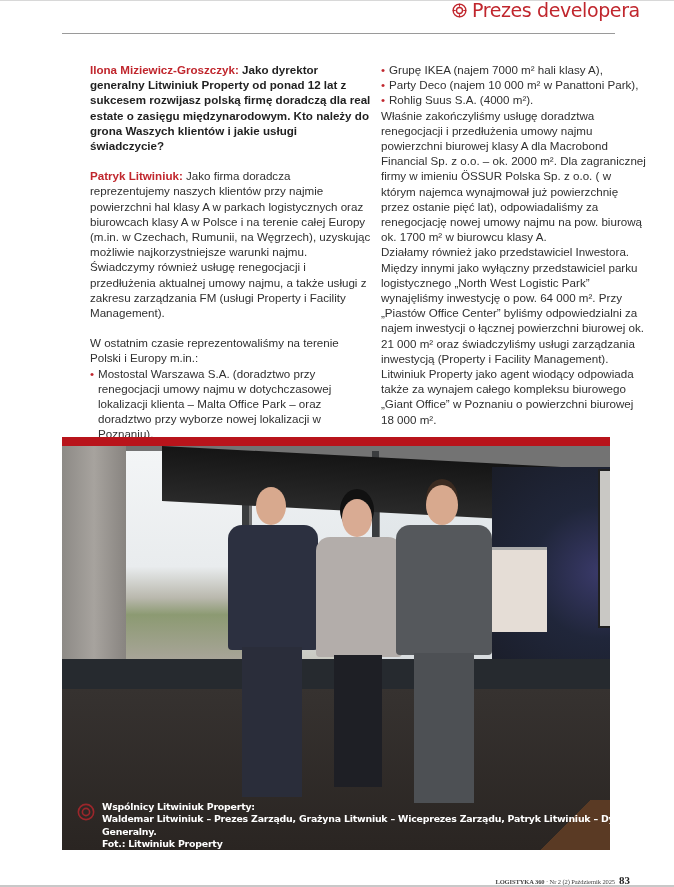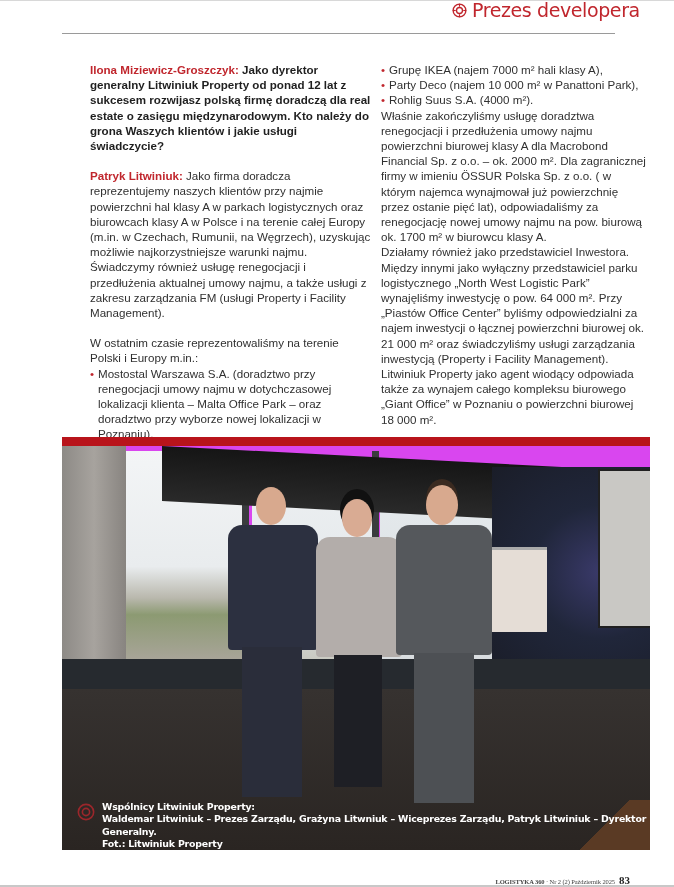--- a/index.html
+++ b/index.html
@@ -25,22 +25,21 @@
   .q { font-weight:bold; color:#1f1f1f; margin:0 0 15px 0; }
   .q .speaker, .a .speaker { color:#c0262d; font-weight:bold; }
   .a { margin:0 0 15px 0; }
   p { margin:0; }
   ul.bullets { list-style:none; padding:0; margin:0; }
   ul.bullets li { position:relative; padding-left:8px; }
   ul.bullets li::before { content:"•"; color:#c0262d; position:absolute; left:0; top:0; }
 
   .photo {
     position:absolute; left:62px; top:437px; width:548px; height:413px; overflow:hidden;
-    background:#d946ef;
-    padding-left:40px;
+    background:#737373;
   }
   .photo .redbar { position:absolute; left:0; top:0; width:100%; height:9px; background:#b8141b; }
   .photo .ceiling { position:absolute; left:100px; top:9px; width:512px; height:55px; background:linear-gradient(180deg,#151515,#2a2a2a); transform:skewY(3deg); transform-origin:left top; }
   .photo .pillar { position:absolute; left:0; top:9px; width:64px; height:215px; background:linear-gradient(90deg,#8d8a86,#a7a39e 50%,#888480); }
   .photo .window1 { position:absolute; left:64px; top:14px; width:116px; height:210px; background:linear-gradient(180deg,#f3f5f6 0%,#e9ecee 55%,#b9b8ad 70%,#8c9a72 78%,#a9a59a 100%); }
   .photo .window2 { position:absolute; left:190px; top:22px; width:120px; height:202px; background:linear-gradient(180deg,#eef1f3 0%,#e3e7ea 70%,#c8c8c0 100%); }
   .photo .window3 { position:absolute; left:318px; top:40px; width:120px; height:184px; background:linear-gradient(180deg,#e6ebee,#d8dcdf); }
   .photo .mullion { position:absolute; top:14px; width:7px; height:210px; background:#3a3c3e; }
   .photo .wall { position:absolute; left:430px; top:30px; width:182px; height:210px; background:radial-gradient(ellipse at 60% 50%, #3a3a6a 0%, #20263a 45%, #1a1d28 100%); }
   .photo .screen { position:absolute; left:536px; top:32px; width:76px; height:155px; background:#c9c8c4; border:2px solid #202020; }

